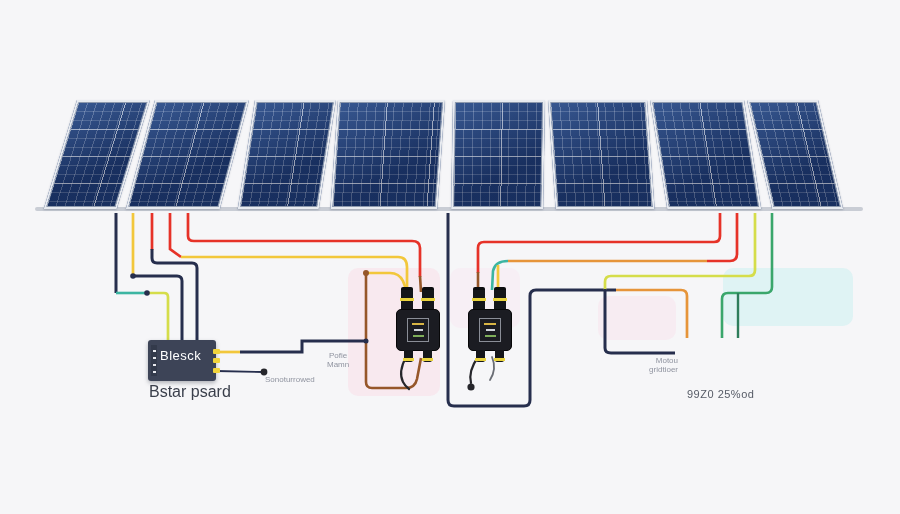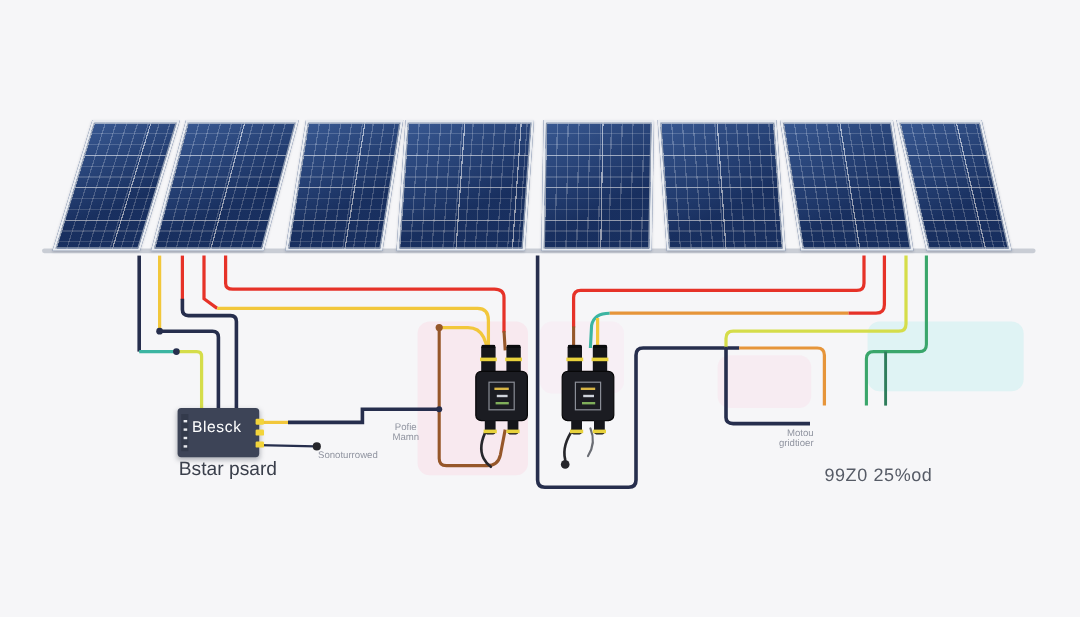--- a/index.html
+++ b/index.html
@@ -57,21 +57,21 @@
   
   .box{position:absolute;background:#3d4457;border-radius:3px;box-shadow:0 2px 4px rgba(40,45,60,.35);}
   #leftBox{left:148px;top:340px;width:68px;height:41px;}
   #leftBox .title{position:absolute;left:12px;top:8px;color:#fff;font-size:13px;letter-spacing:.5px;}
   #leftBox .strip{position:absolute;left:3px;top:5px;width:6px;height:31px;background:#333a4b;}
   #leftBox .strip i{display:block;width:3px;height:2px;background:#e8e9ee;margin:5px auto 0;}
   .tab{position:absolute;width:7px;height:5px;background:#f2d43b;border-radius:1px;right:-4px;}
   #leftBox .tabA{top:9px;} #leftBox .tabB{top:18px;} #leftBox .tabC{top:28px;}
   .caption{position:absolute;color:#3a3f4b;}
   #leftCaption{left:149px;top:383px;font-size:16px;}
-  #rightCaption{left:687px;top:388px;font-size:15px;color:#565b66;letter-spacing:.5px;}
+  #rightCaption{left:687px;top:388px;font-size:11px;color:#565b66;letter-spacing:.5px;}
   #rightBox{left:675px;top:337px;width:80px;height:38px;}
   #rightBox .title{position:absolute;left:27px;top:6px;color:#fff;font-size:14px;letter-spacing:.5px;}
   #rightBox .ports{position:absolute;left:6px;top:24px;color:#aeb3bf;font-size:7px;word-spacing:7px;}
   #rightBox .marks i{position:absolute;left:5px;width:9px;height:2px;background:#e8e9ee;}
   #rightBox .marks i:nth-child(1){top:6px;} #rightBox .marks i:nth-child(2){top:11px;width:7px;}
   .btab{position:absolute;width:12px;height:8px;background:#22242a;border-radius:2px;}
   .btab.top{top:-8px;} .btab.bot{bottom:-8px;}
   .bt1{left:6px;} .bt2{left:24px;} .bt3{left:42px;} .bt4{left:58px;}
   
   .note{position:absolute;color:#9094a0;font-size:8px;line-height:9px;}

